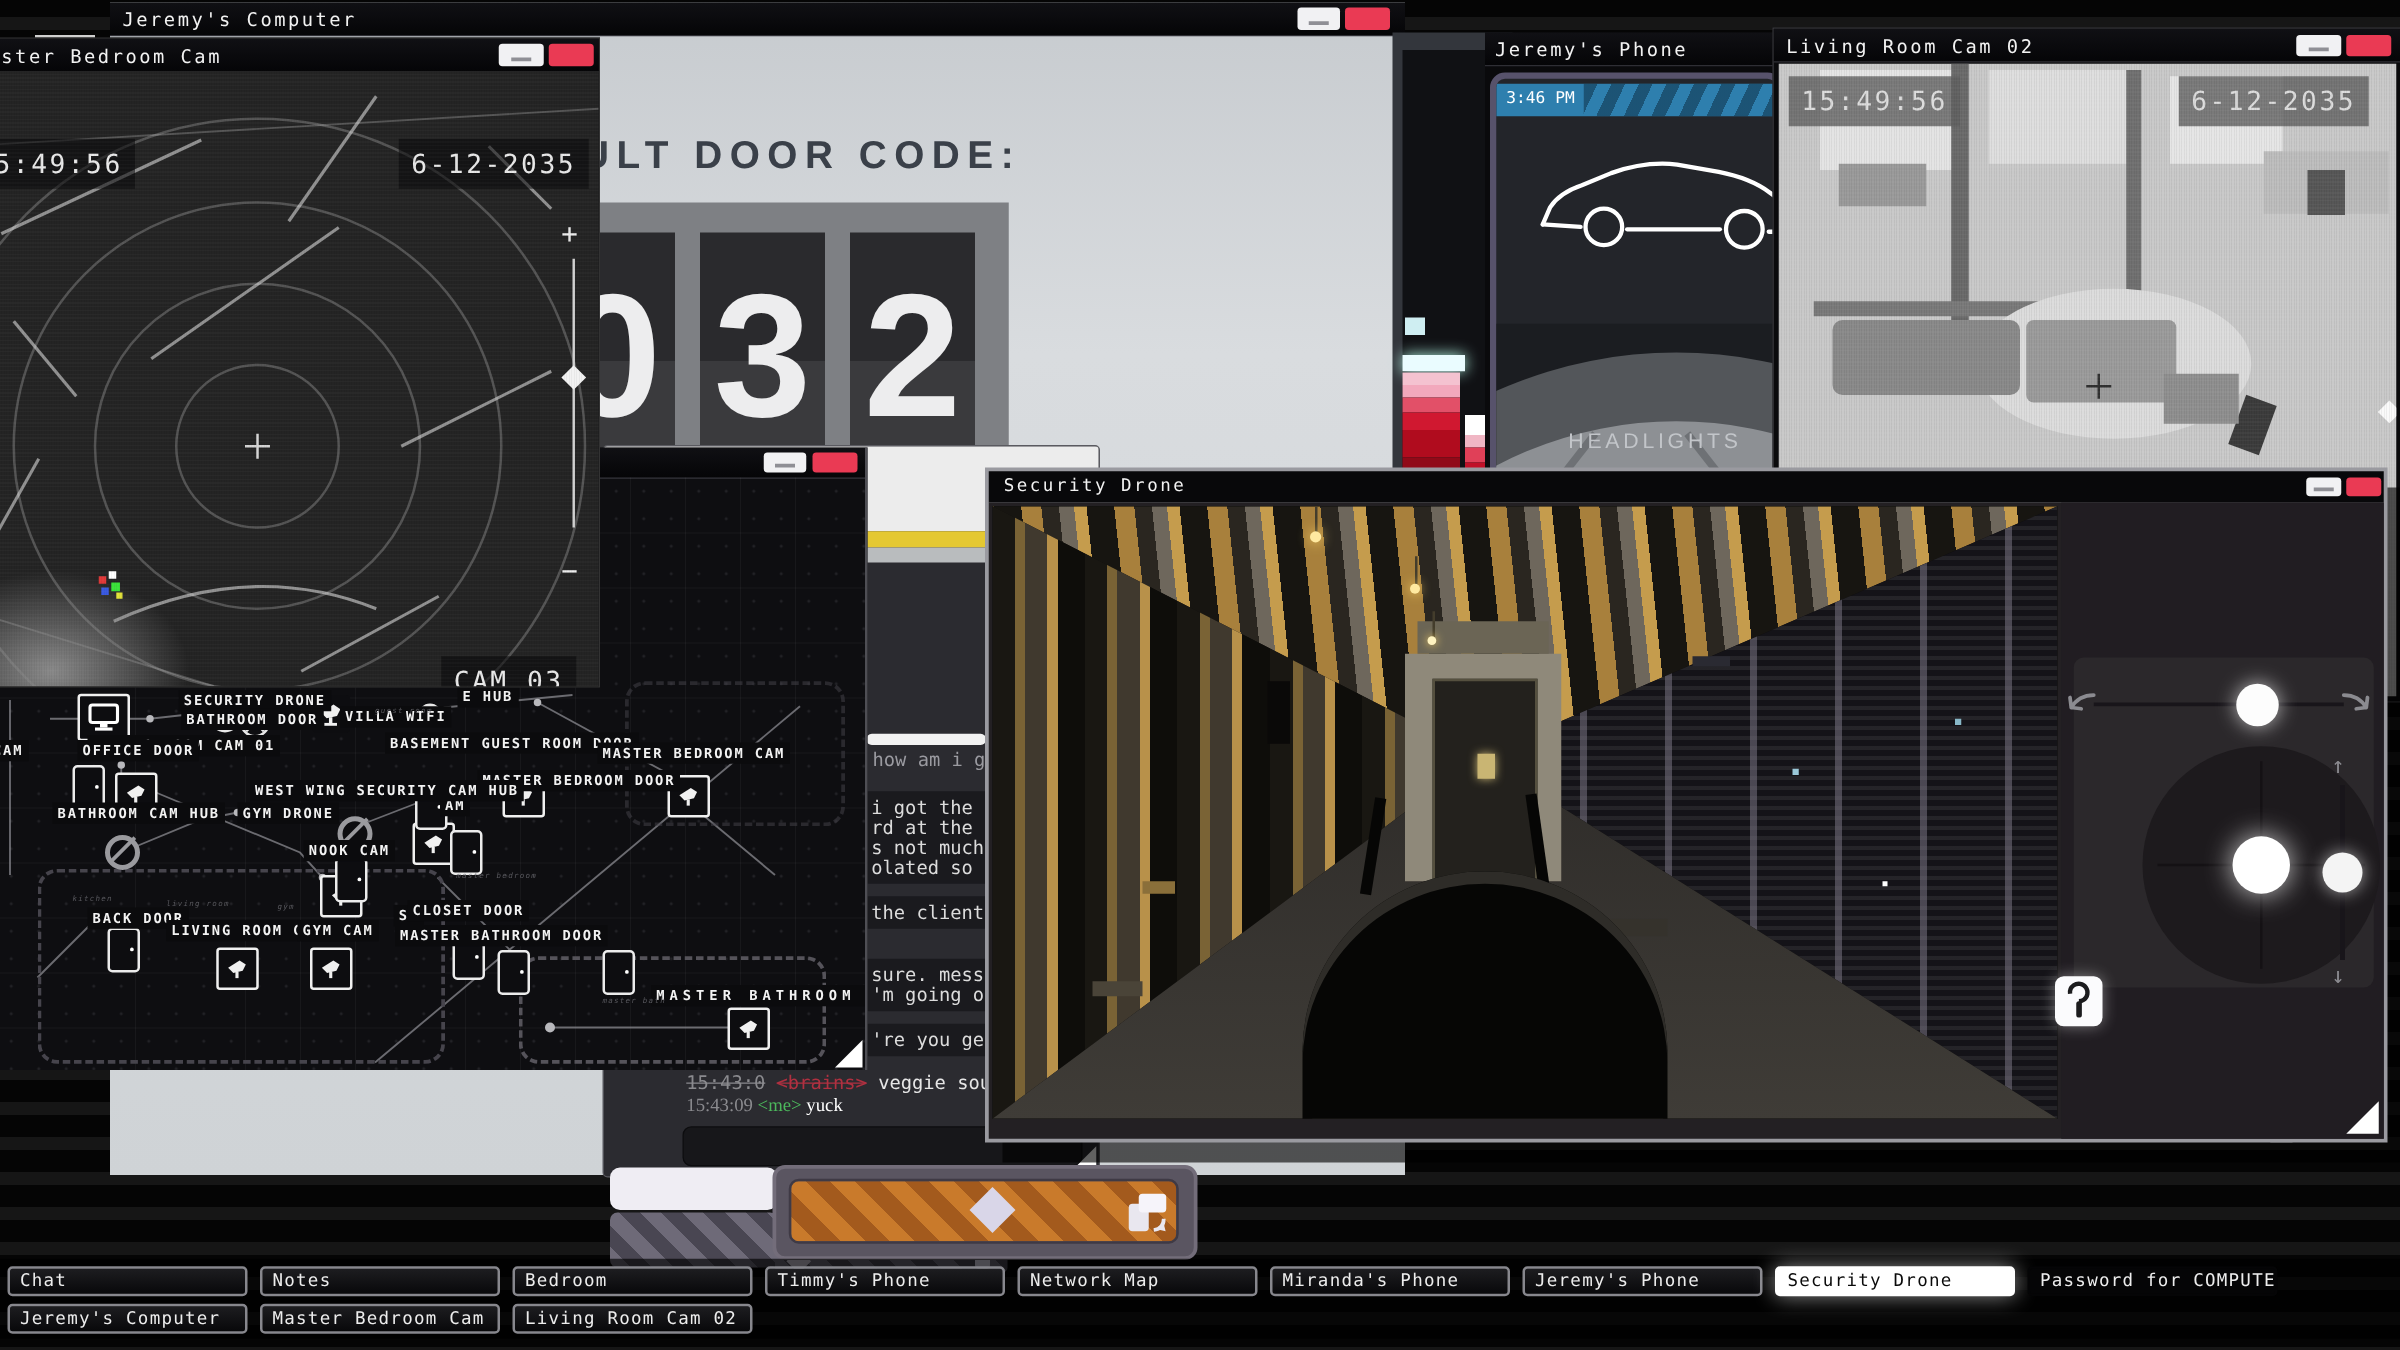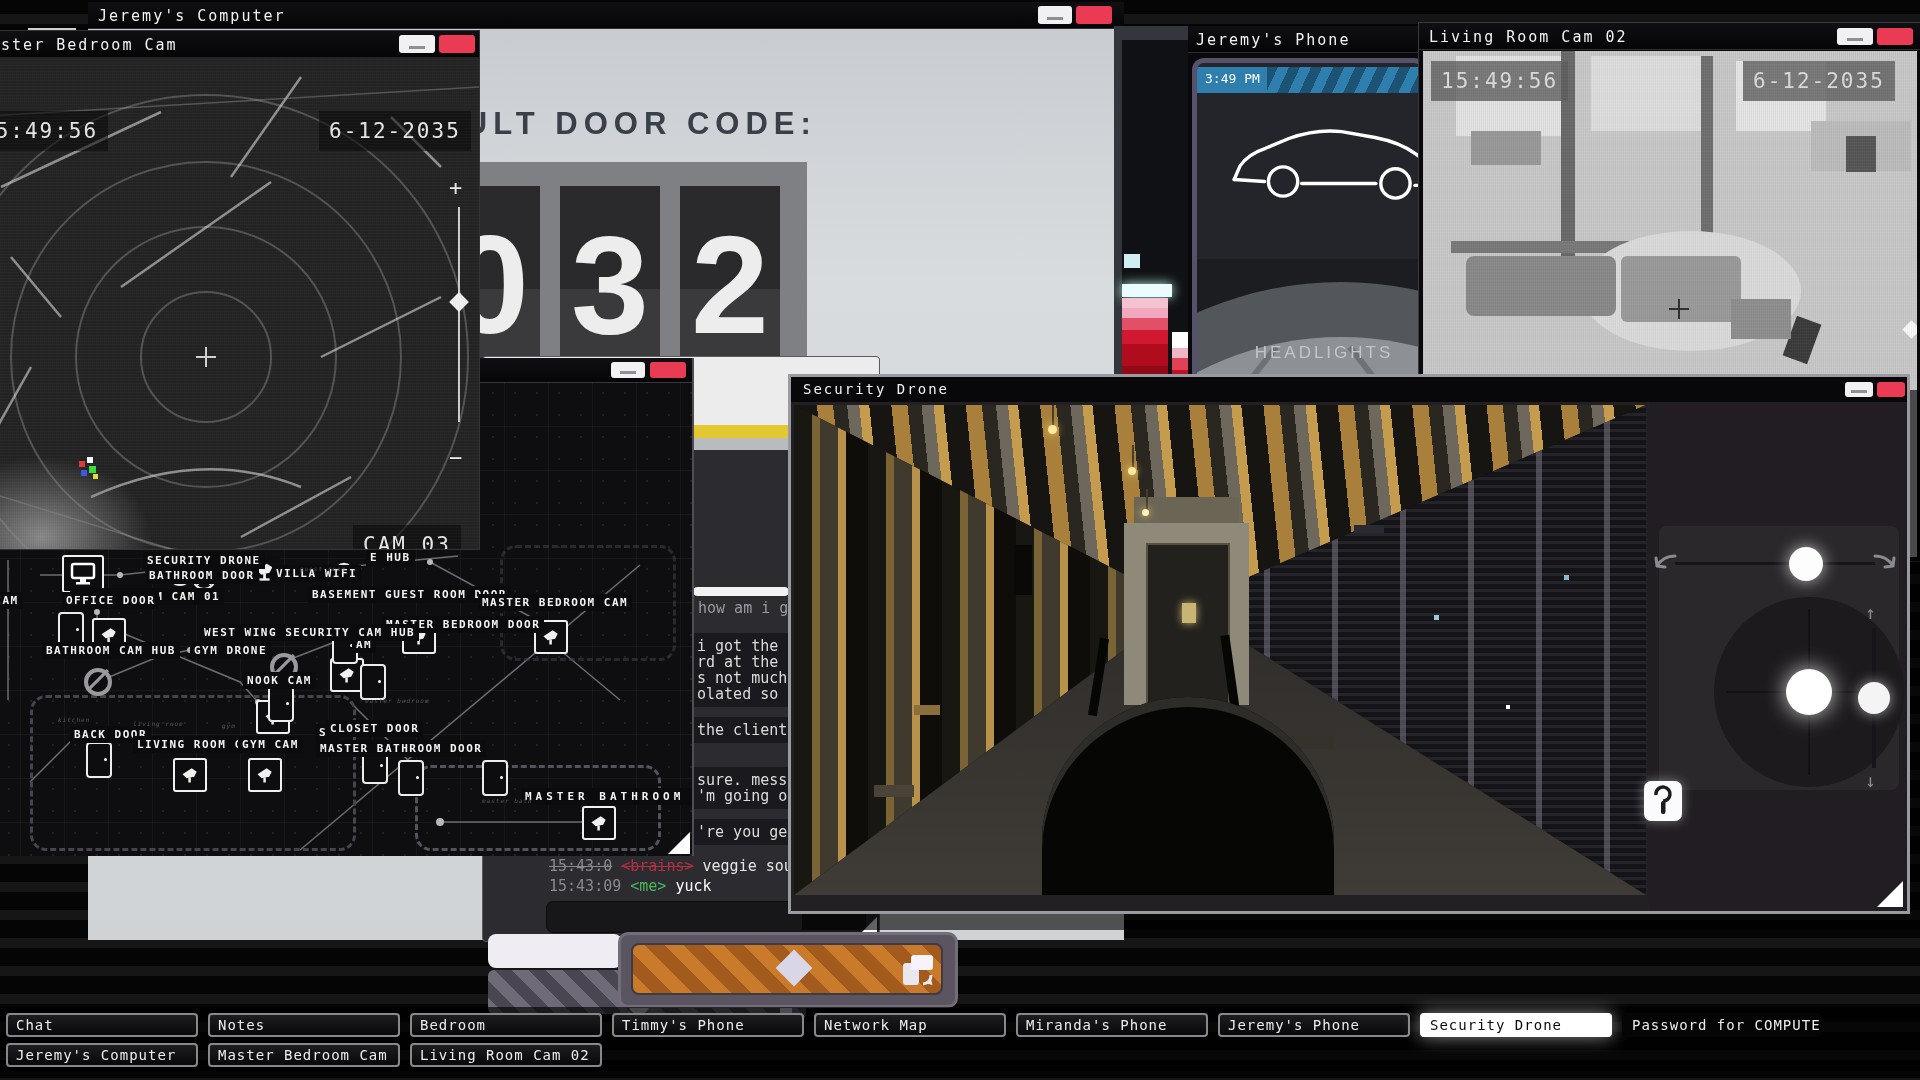--- a/index.html
+++ b/index.html
@@ -108,21 +108,21 @@
       <div>'m going out</div>
     </div>
     <div class="bubble" style="left:206px;top:462px;width:184px;">
       <div>'re you getti</div>
     </div>
     <div class="abs" style="left:66px;top:500px;font-size:15px;white-space:nowrap;">
       <span style="color:#8a8a8e;text-decoration:line-through;">15:43:0</span>
       <span style="color:#b03040;text-decoration:line-through;">&lt;brains&gt;</span>
       <span style="color:#e6e6e6;">veggie soup</span>
     </div>
-    <div class="abs" style="left:66px;top:520px;font-size:15px;white-space:nowrap;">
+    <div class="abs" style="left:66px;top:520px;font-size:15px;white-space:nowrap;font-family:Liberation Serif, serif;">
       <span style="color:#8a8a8e;">15:43:09</span>
       <span style="color:#4cb85c;">&lt;me&gt;</span>
       <span style="color:#ffffff;">yuck</span>
     </div>
     <div class="abs" style="left:63px;top:544px;width:318px;height:30px;background:#17171a;border:1px solid #0c0c0e;border-radius:7px;"></div>
     <div class="rsz" style="right:2px;bottom:2px;"></div>
   </div>
 
   <div class="abs" style="left:-24px;top:358px;width:716px;height:498px;background:#0e0e11;border-right:2px solid #4e4e54;overflow:hidden;z-index:14;">
     <div class="winbar" style="height:24px;">
@@ -336,21 +336,21 @@
     </div>
   </div>
 
   <div class="abs" style="left:1188px;top:26px;width:240px;height:534px;background:#0a0a0c;z-index:18;">
     <div class="winbar">
       <span class="wtitle" style="left:8px;">Jeremy's Phone</span>
     </div>
     <div class="abs" style="left:4px;top:32px;width:224px;height:494px;border:5px solid #57526b;border-radius:12px;background:#23252a;overflow:hidden;">
       <div class="abs" style="left:0;top:4px;width:224px;height:26px;background:#2e7fae;">
         <div class="abs" style="left:70px;top:0;width:154px;height:26px;background:repeating-linear-gradient(115deg,rgba(10,40,60,.5) 0 10px,transparent 10px 20px);"></div>
-        <span class="abs" style="left:8px;top:4px;font-size:13px;color:#fff;">3:49 PM</span>
+        <span class="abs" style="left:8px;top:4px;font-size:13px;color:#fff;">3:46 PM</span>
       </div>
 
       <svg class="abs" style="left:34px;top:54px;" width="196" height="86" viewBox="0 0 200 88">
         <g stroke="#ffffff" stroke-width="3.5" fill="none" stroke-linecap="round" stroke-linejoin="round">
           <path d="M3 64 L9 50 Q17 38 35 32 L59 22 Q87 12 113 15 L147 21 Q173 26 189 38 L200 46"></path>
           <path d="M3 64 L34 66"></path>
             <path d="M72 68 L148 68"></path>
             <path d="M188 70 L200 70"></path>
           <circle cx="53" cy="66" r="15"></circle>
             <circle cx="168" cy="68" r="15"></circle>

